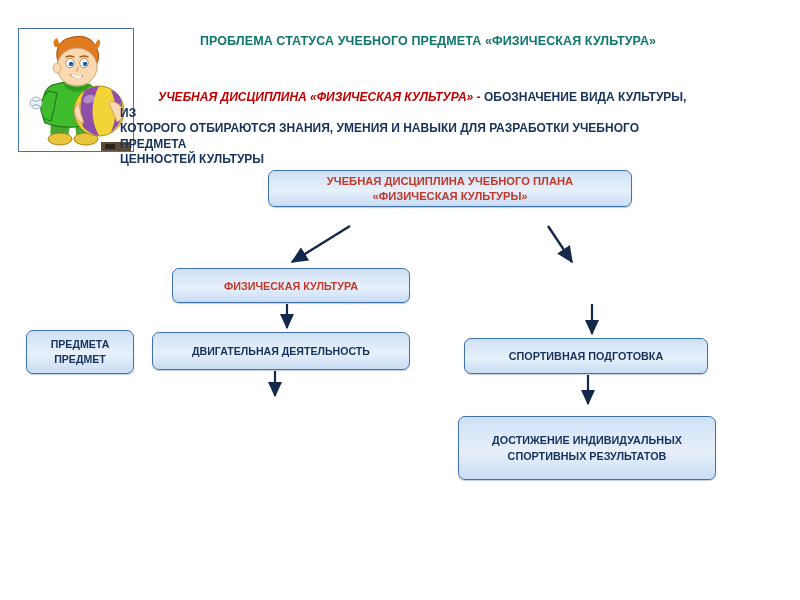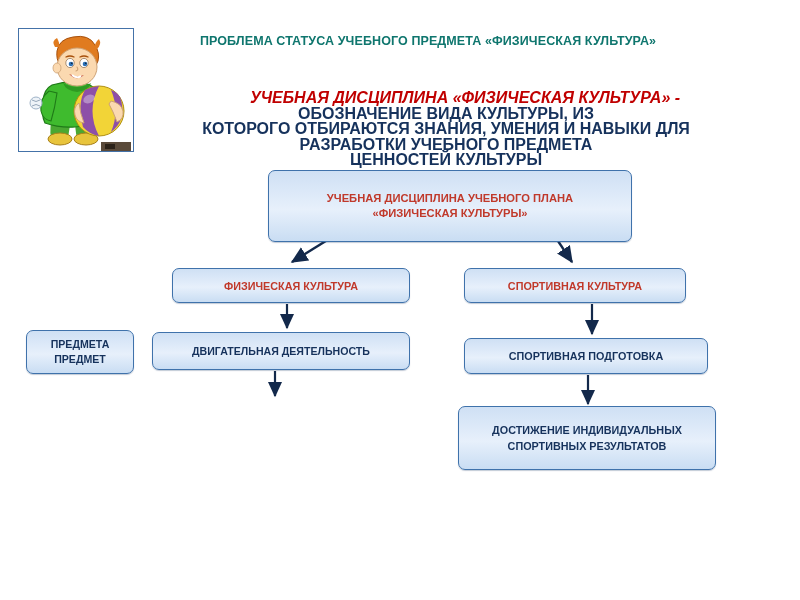--- a/index.html
+++ b/index.html
@@ -49,25 +49,24 @@
     font-weight: bold;
     line-height: 19px;
     letter-spacing: .1px;
   }
   .subtitle {
     position: absolute;
     left: 120px;
     top: 90px;
     width: 580px;
     color: #16325c;
-    font-size: 16px;
+    font-size: 12px;
     font-weight: bold;
     line-height: 15.5px;
-    text-align: center;
-    margin-left: 36px;
+    text-align: left;
   }
   .subtitle .lead {
     color: #c00000;
     font-style: italic;
     font-weight: bold;
   }
   .subtitle .l1 { display: block; text-indent: 38px; }
   .subtitle .l2 { display: block; }
   .subtitle .l3 { display: block; }
 
@@ -83,29 +82,29 @@
     align-items: center;
     justify-content: center;
     text-align: center;
     font-weight: bold;
     line-height: 14px;
     padding: 2px 6px;
   }
   .box.red  { color: #c0392b; }
   .box.navy { color: #16325c; }
 
-  .b-root  { left: 268px; top: 170px; width: 364px; height: 72px; font-size: 11.2px; line-height: 15px; color:#c0392b; }
+  .b-root  { left: 268px; top: 170px; width: 364px; height: 37px; font-size: 11.2px; line-height: 15px; color:#c0392b; }
   .b-fk    { left: 172px; top: 268px; width: 238px; height: 35px; font-size: 10.8px; }
   .b-sk    { left: 464px; top: 268px; width: 222px; height: 35px; font-size: 10.8px; }
   .b-lbl1  { left: 26px;  top: 330px; width: 108px; height: 44px; font-size: 10.6px; line-height: 15px; }
   .b-dd    { left: 152px; top: 332px; width: 258px; height: 38px; font-size: 10.6px; }
   .b-sp    { left: 464px; top: 338px; width: 244px; height: 36px; font-size: 10.8px; }
   .b-lbl2  { left: 26px;  top: 410px; width: 108px; height: 68px; font-size: 10.6px; line-height: 16px; }
   .b-obu   { left: 152px; top: 400px; width: 258px; height: 78px; font-size: 10.8px; line-height: 16px; }
-  .b-dost  { left: 458px; top: 406px; width: 258px; height: 64px; font-size: 10.8px; line-height: 16px; }
+  .b-dost  { left: 458px; top: 416px; width: 258px; height: 64px; font-size: 10.8px; line-height: 16px; }
 
   
   .conn {
     position: absolute;
     left: 0; top: 0;
     width: 800px;
     height: 600px;
     pointer-events: none;
   }
 </style>
@@ -197,21 +196,20 @@
   </svg>
 
   <div class="box b-root red">
     <div>
       <span>УЧЕБНАЯ ДИСЦИПЛИНА УЧЕБНОГО ПЛАНА</span><br>
       <span>«ФИЗИЧЕСКАЯ КУЛЬТУРЫ»</span>
     </div>
   </div>
 
   <div class="box b-fk red">ФИЗИЧЕСКАЯ КУЛЬТУРА</div>
-  <div class="box b-sk red">СПОРТИВНАЯ КУЛЬТУРА</div>
 
   <div class="box b-lbl1 navy">
     <div>
       <span>ПРЕДМЕТА</span><br>
       <span>ПРЕДМЕТ</span>
     </div>
   </div>
 
   <div class="box b-sp navy">СПОРТИВНАЯ ПОДГОТОВКА</div>
   <div class="box b-dd navy">ДВИГАТЕЛЬНАЯ ДЕЯТЕЛЬНОСТЬ</div>

